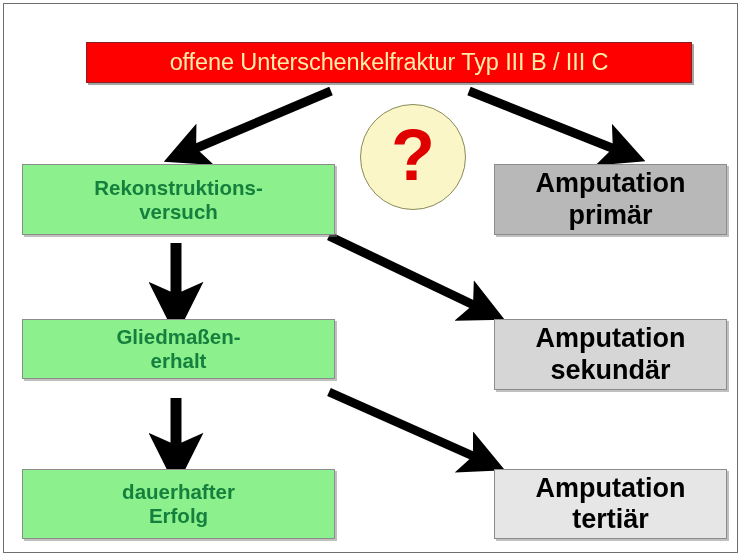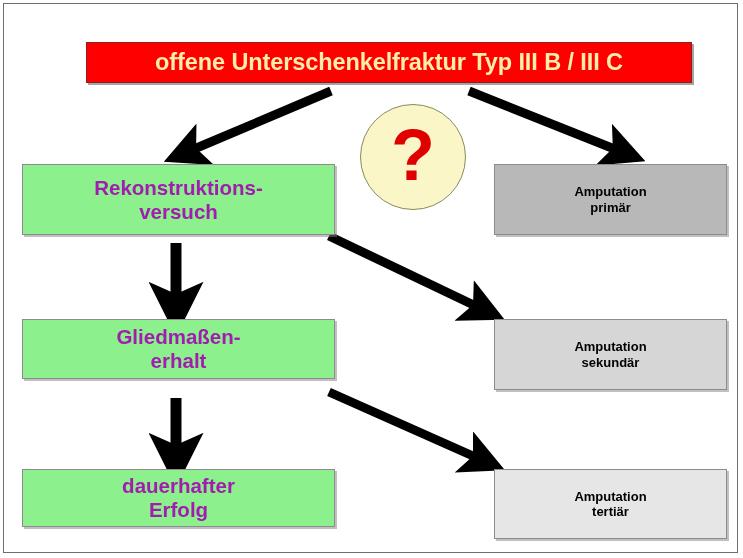--- a/index.html
+++ b/index.html
@@ -41,44 +41,44 @@
   
   #title-box {
     left: 82px;
     top: 38px;
     width: 606px;
     height: 41px;
     background: #ff0000;
     border: 1px solid #8a2020;
     color: #ffeeaa;
     font-size: 23.5px;
-    font-weight: bold;
+    font-weight: normal;
     letter-spacing: -0.1px;
     box-shadow: 2px 2px 0 rgba(90,90,90,0.55);
   }
   
   .green {
     background: #8cf08c;
     border: 1px solid #8c8c8c;
-    color: #a21caf;
+    color: #15803d;
     font-size: 20.5px;
     font-weight: bold;
     box-shadow: 2px 2px 0 rgba(130,130,130,0.5);
   }
   
   .grey {
     border: 1px solid #8c8c8c;
     color: #000000;
-    font-size: 13px;
+    font-size: 27px;
     font-weight: bold;
     box-shadow: 2px 2px 0 rgba(130,130,130,0.5);
   }
   #node-rekonstruktion { left: 18px;  top: 160px; width: 313px; height: 71px; }
   #node-gliedmassen    { left: 18px;  top: 315px; width: 313px; height: 60px; }
-  #node-erfolg         { left: 18px;  top: 465px; width: 313px; height: 58px; }
+  #node-erfolg         { left: 18px;  top: 465px; width: 313px; height: 70px; }
   #node-amp-primaer    { left: 490px; top: 160px; width: 233px; height: 71px; background: #b8b8b8; }
   #node-amp-sekundaer  { left: 490px; top: 315px; width: 233px; height: 71px; background: #d6d6d6; }
   #node-amp-tertiaer   { left: 490px; top: 465px; width: 233px; height: 70px; background: #e6e6e6; }
 
   
   #question-circle {
     position: absolute;
     left: 356px;
     top: 100px;
     width: 106px;

